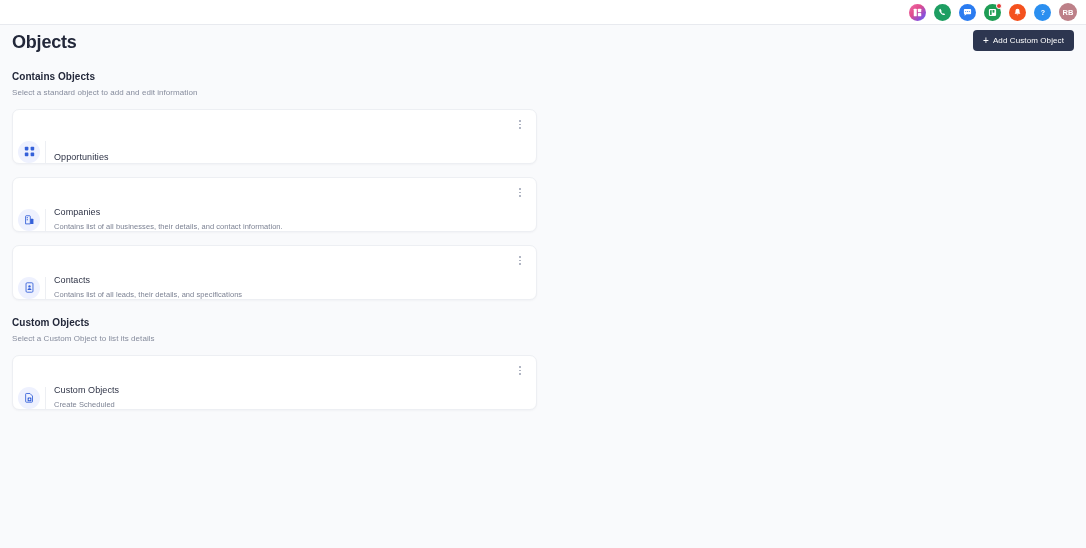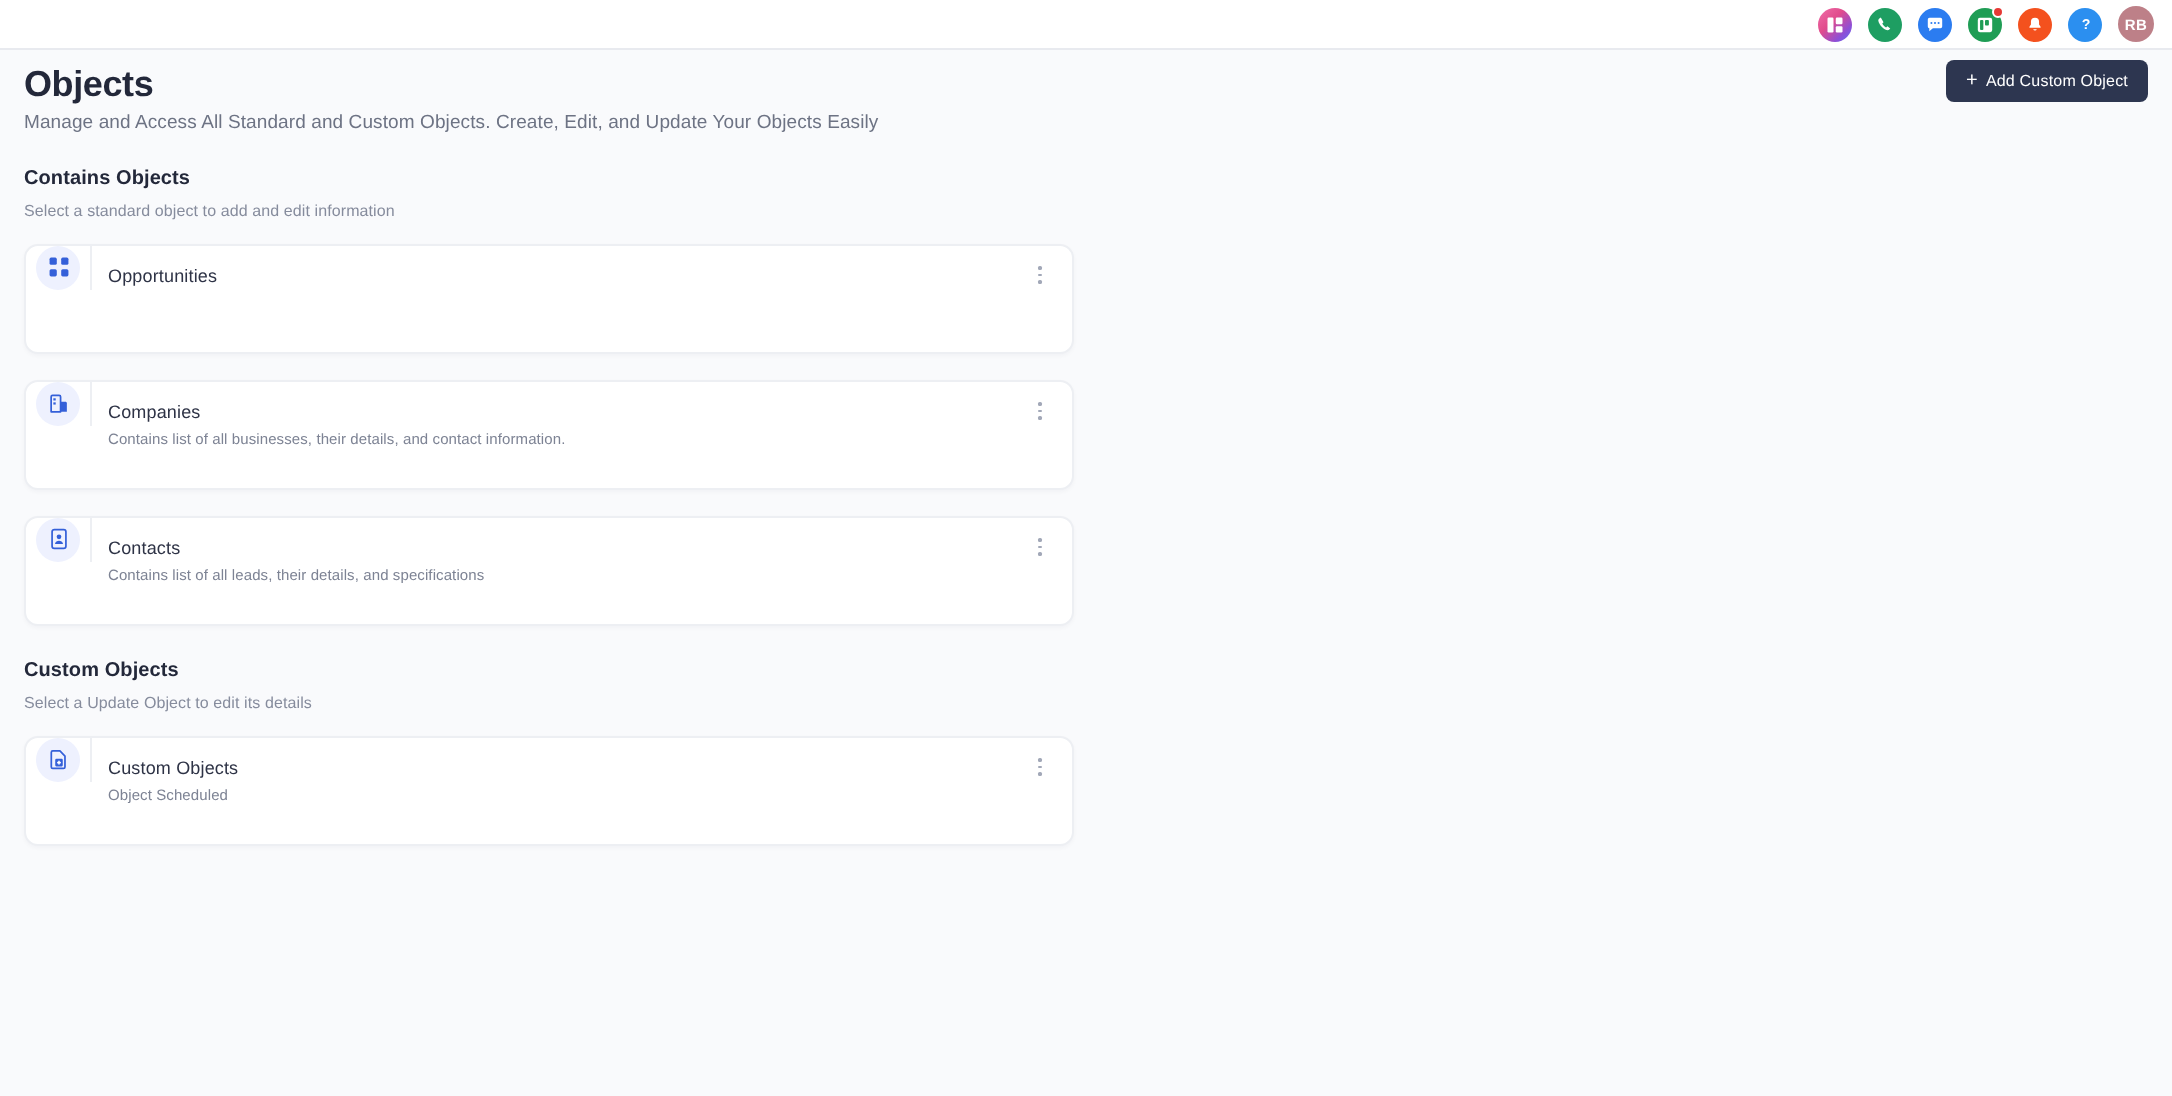--- a/index.html
+++ b/index.html
@@ -155,21 +155,21 @@
     gap: 13px 13px;
   }
 
   .obj-card {
     width: 525px;
     height: 55px;
     background: #ffffff;
     border: 1px solid #edeff3;
     border-radius: 7px;
     display: flex;
-    align-items: flex-start;
+    align-items: flex-end;
     position: relative;
     box-shadow: 0 1px 2px rgba(32,40,64,0.035);
     cursor: pointer;
     overflow: hidden;
   }
 
   .card-iconcol {
     width: 33px;
     flex: none;
     border-right: 1px solid #edeff3;
@@ -283,21 +283,20 @@
     </div>
 
     <div class="tb-avatar">RB</div>
   </div>
 </div>
 
 <div class="page">
 
   <div class="page-header">
     <div class="page-title">Objects</div>
-    <div class="page-subtitle">Manage and Access All Standard and Custom Objects. Create, Edit, and Update Your Objects Easily</div>
 
     <button class="add-btn">
       <span class="plus">+</span>
       <span>Add Custom Object</span>
     </button>
   </div>
 
   <div class="section-title">Contains Objects</div>
   <div class="section-sub">Select a standard object to add and edit information</div>
 
@@ -363,38 +362,38 @@
       <div class="card-menu">
           <i></i>
           <i></i>
           <i></i>
         </div>
     </div>
 
   </div>
 
   <div class="section-title">Custom Objects</div>
-  <div class="section-sub">Select a Update Object to edit its details</div>
+  <div class="section-sub">Select a Custom Object to list its details</div>
 
   <div class="card-grid">
 
     <div class="obj-card">
       <div class="card-iconcol">
         <div class="icon-bubble">
           <svg width="11" height="11" viewBox="0 0 14 14">
             <path d="M3 1.9h4.6l3.2 3.2v7a.9.9 0 01-.9.9H3a.9.9 0 01-.9-.9V2.8a.9.9 0 01.9-.9z" fill="none" stroke="#3460d9" stroke-width="1.1" stroke-linejoin="round"></path>
             <rect x="4.6" y="6.9" width="4.8" height="4.8" rx="0.7" fill="#3460d9"></rect>
             <rect x="6.5" y="8.1" width="1" height="2.4" fill="#ffffff"></rect>
             <rect x="5.8" y="8.8" width="2.4" height="1" fill="#ffffff"></rect>
           </svg>
         </div>
       </div>
       <div class="card-body">
         <div class="card-name">Custom Objects</div>
-        <div class="card-desc">Object Scheduled</div>
+        <div class="card-desc">Create Scheduled</div>
       </div>
       <div class="card-menu">
           <i></i>
           <i></i>
           <i></i>
         </div>
     </div>
 
   </div>
 

